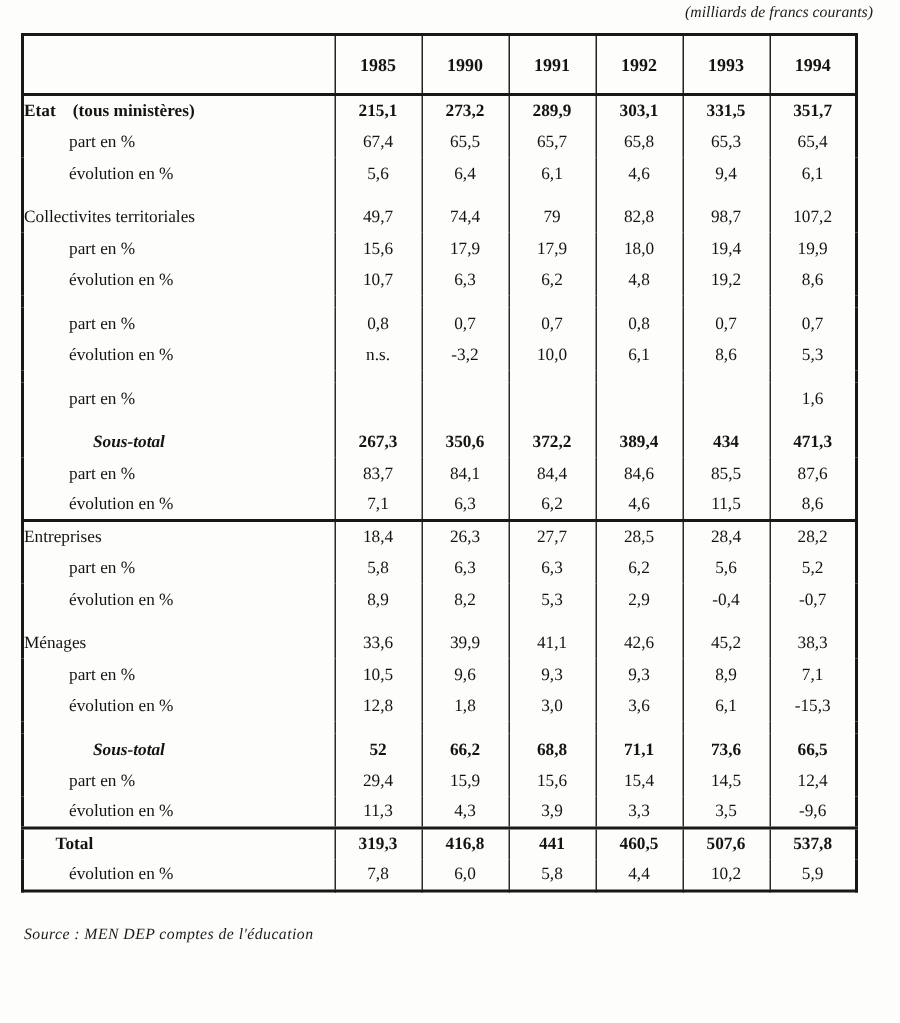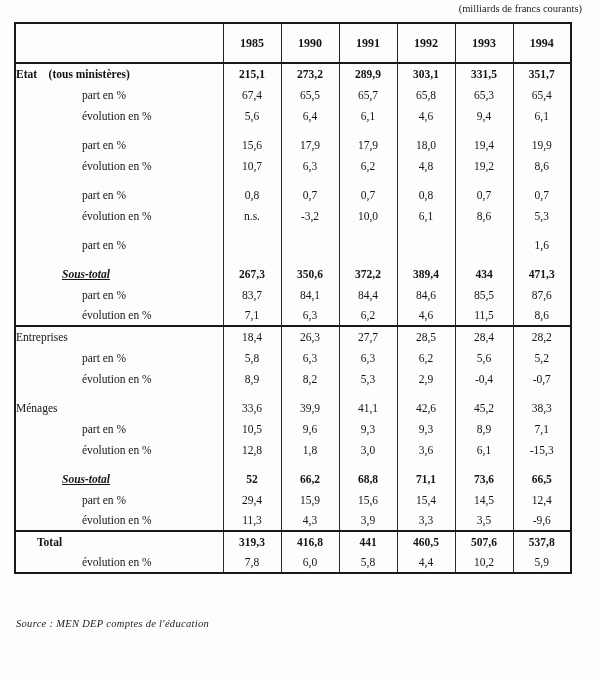--- a/index.html
+++ b/index.html
@@ -9,20 +9,21 @@
     position: relative;
     width: 600px;
     height: 682px;
     background: #fdfdfb;
     overflow: hidden;
   }
   .unit-note {
     position: absolute;
     top: 3px;
     right: 18px;
+    font-style: italic;
     font-size: 10.5px;
     color: #1b1b1b;
   }
   table.fin {
     position: absolute;
     top: 22px;
     left: 14px;
     width: 557px;
     border-collapse: collapse;
     table-layout: fixed;
@@ -47,22 +48,22 @@
     border-left: 1px solid #2a2a2a;
     padding: 0;
   }
   thead th:first-child, tbody td:first-child { border-left: none; }
   td.label {
     text-align: left;
     white-space: pre;
     overflow: hidden;
   }
   td.label.category  { }
-  td.label.sub       { padding-left: 66px; }
-  td.label.subtotal  { padding-left: 46px; font-weight: bold; font-style: italic; text-decoration: underline; }
+  td.label.sub       { padding-left: 30px; }
+  td.label.subtotal  { padding-left: 46px; font-weight: bold; font-style: italic; }
   td.label.total     { padding-left: 21px; font-weight: bold; }
   td.label.bold-label{ font-weight: bold; }
   td.val.bold { font-weight: bold; }
   tr.spacer td { height: 8px; }
   tr.section-start td { border-top: 2.4px solid #181818; }
   .source-note {
     position: absolute;
     left: 16px;
     top: 618px;
     font-style: italic;
@@ -129,20 +130,29 @@
         <tr class="spacer">
           <td></td>
           <td></td>
           <td></td>
           <td></td>
           <td></td>
           <td></td>
           <td></td>
         </tr>
         <tr class="">
+          <td class="label category">Collectivites territoriales</td>
+          <td class="val">49,7</td>
+          <td class="val">74,4</td>
+          <td class="val">79</td>
+          <td class="val">82,8</td>
+          <td class="val">98,7</td>
+          <td class="val">107,2</td>
+        </tr>
+        <tr class="">
           <td class="label sub">part en %</td>
           <td class="val">15,6</td>
           <td class="val">17,9</td>
           <td class="val">17,9</td>
           <td class="val">18,0</td>
           <td class="val">19,4</td>
           <td class="val">19,9</td>
         </tr>
         <tr class="">
           <td class="label sub">évolution en %</td>

